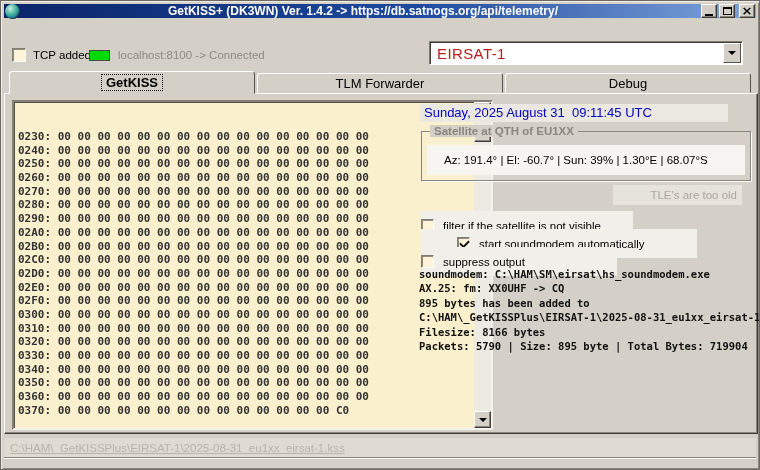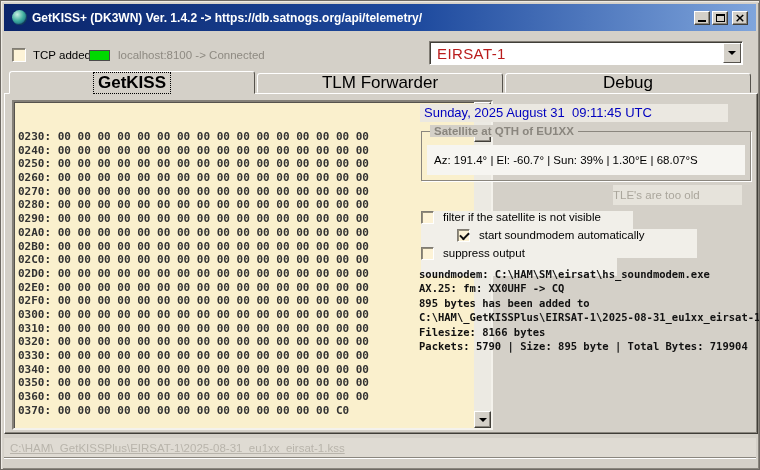--- a/index.html
+++ b/index.html
@@ -1,23 +1,23 @@
 <!DOCTYPE html>
 <html><head>
 <meta charset="utf-8">
 <style>
   html,body{margin:0;padding:0;background:#c0c0c0;}
   .window{position:relative;width:760px;height:470px;background:#d4d0c8;
     font-family:"Liberation Sans",sans-serif;box-sizing:border-box;overflow:hidden;
     border:1px solid #6e6a64;
     box-shadow:inset 1px 1px 0 #eeebe5,inset 2px 2px 0 #d8d4cc,inset -1px -1px 0 #8a867e;}
   
-  .titlebar{position:absolute;left:3px;top:3px;right:3px;height:27px;
+  .titlebar{position:absolute;left:3px;top:3px;right:3px;height:14px;
     background:linear-gradient(90deg,#0a246a 0%,#1e4a9e 55%,#7fa5dc 100%);
-    display:flex;align-items:center;padding:0 8px;box-sizing:border-box;}
+    display:flex;align-items:center;padding:0 1px;box-sizing:border-box;text-align:center;}
   .appicon{width:15px;height:15px;border-radius:50%;flex:none;
     background:radial-gradient(circle at 35% 30%,#c8f0e2,#3fae9e 45%,#145a86 85%);
     box-shadow:inset -1px -1px 1px rgba(0,0,30,.5);}
   .title-text{color:#fff;font-weight:bold;font-size:12px;margin-left:5px;flex:1;
     white-space:nowrap;overflow:hidden;}
   .winbtns{display:flex;gap:2px;align-items:center;}
   .wbtn{width:16px;height:14px;background:#d4d0c8;border:1px solid;
     border-color:#fff #403e38 #403e38 #fff;box-shadow:inset -1px -1px 0 #8a867e;
     display:flex;align-items:center;justify-content:center;box-sizing:border-box;}
   .wbtn.close{margin-left:2px;}
@@ -46,21 +46,21 @@
     border:1px solid;border-color:#fff #55524c #55524c #fff;display:flex;align-items:center;
     justify-content:center;box-sizing:border-box;}
   .arr-down{width:0;height:0;border-left:4px solid transparent;border-right:4px solid transparent;
     border-top:4px solid #000;}
   .arr-up{width:0;height:0;border-left:4px solid transparent;border-right:4px solid transparent;
     border-bottom:4px solid #000;}
   
   .tab{position:absolute;top:72px;height:20px;background:#d4d0c8;box-sizing:border-box;
     border:1px solid;border-color:#fff #55524c transparent #fff;
     border-top-left-radius:3px;border-top-right-radius:3px;display:flex;align-items:center;
-    justify-content:center;font-size:17px;z-index:2;}
+    justify-content:center;font-size:13px;z-index:2;}
   .tab.active{top:70px;height:23px;z-index:5;font-weight:bold;}
   .tab.getkiss{left:8px;width:246px;}
   .tab.tlm{left:256px;width:246px;}
   .tab.debug{left:504px;width:246px;}
   .focusdots{border:1px dotted #000;padding:0 4px;}
   .tabpage{position:absolute;left:3px;top:92px;width:754px;height:341px;background:#d4d0c8;
     box-sizing:border-box;border:1px solid;border-color:#fff #403e38 #403e38 #fff;
     box-shadow:inset -1px -1px 0 #8a867e;z-index:1;}
   
   .terminal{position:absolute;left:11px;top:99px;width:481px;height:330px;background:#faf0cd;
@@ -81,25 +81,25 @@
     box-shadow:inset -1px -1px 0 #8a867e;}
   
   .datebar{position:absolute;left:419px;top:103px;width:308px;height:18px;background:#ebe8e1;
     color:#0000bf;font-size:13px;line-height:18px;padding-left:4px;box-sizing:border-box;
     z-index:3;white-space:pre;}
   .groupbox{position:absolute;left:420px;top:130px;width:330px;height:50px;z-index:3;
     border:1px solid #8a867e;box-shadow:1px 1px 0 #fff;box-sizing:border-box;}
   .gb-title{position:absolute;left:8px;top:-7px;background:#d4d0c8;padding:0 4px;
     font-size:11.5px;font-weight:bold;color:#8a867e;white-space:nowrap;}
   .gb-inner{position:absolute;left:5px;right:5px;top:13px;bottom:5px;background:#f6f5f1;
-    color:#000;font-size:11.5px;display:flex;align-items:center;padding-left:7px;white-space:pre;}
+    color:#000;font-size:11.5px;display:flex;align-items:center;padding-left:17px;white-space:pre;}
   .tlebox{position:absolute;left:612px;top:184px;width:129px;height:20px;background:#e6e3db;
-    color:#aaa69c;font-size:11.5px;line-height:20px;padding-right:5px;
+    color:#aaa69c;font-size:11.5px;line-height:20px;text-align:right;padding-right:5px;
     box-sizing:border-box;z-index:3;}
-  .cb-row{position:absolute;left:420px;height:29px;display:flex;
+  .cb-row{position:absolute;left:420px;height:29px;display:flex;align-items:center;
     background:#f1efe9;z-index:3;}
   .cb-row .checkbox{width:13px;height:13px;flex:none;margin-right:9px;}
   .cb-label{font-size:11.5px;color:#000;white-space:nowrap;}
   .r1{top:210px;width:212px;}
   .r2{top:228px;width:240px;padding-left:36px;}
   .r3{top:246px;width:196px;}
   .tick{display:none;position:absolute;left:2px;top:2px;width:7px;height:4px;
     border-left:2px solid #111;border-bottom:2px solid #111;transform:rotate(-45deg);}
   .cb-row.checked .tick{display:block;}
   .logblock{position:absolute;left:418px;top:266px;z-index:3;

